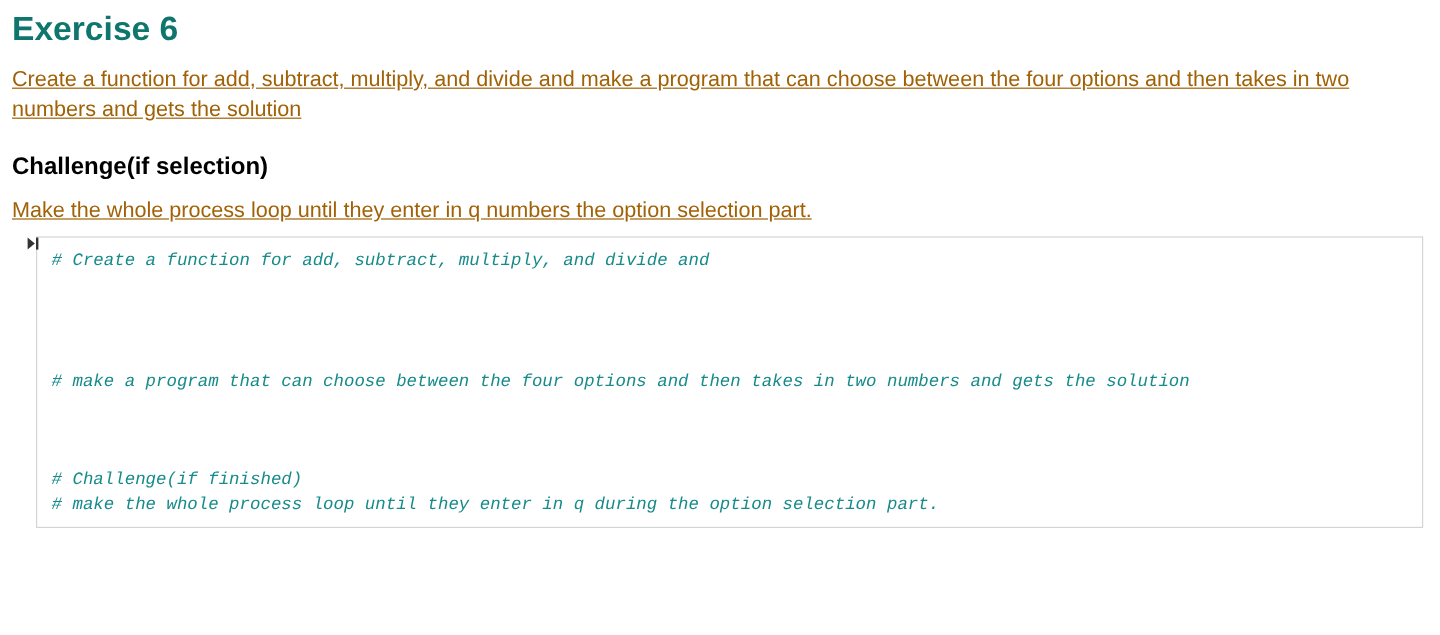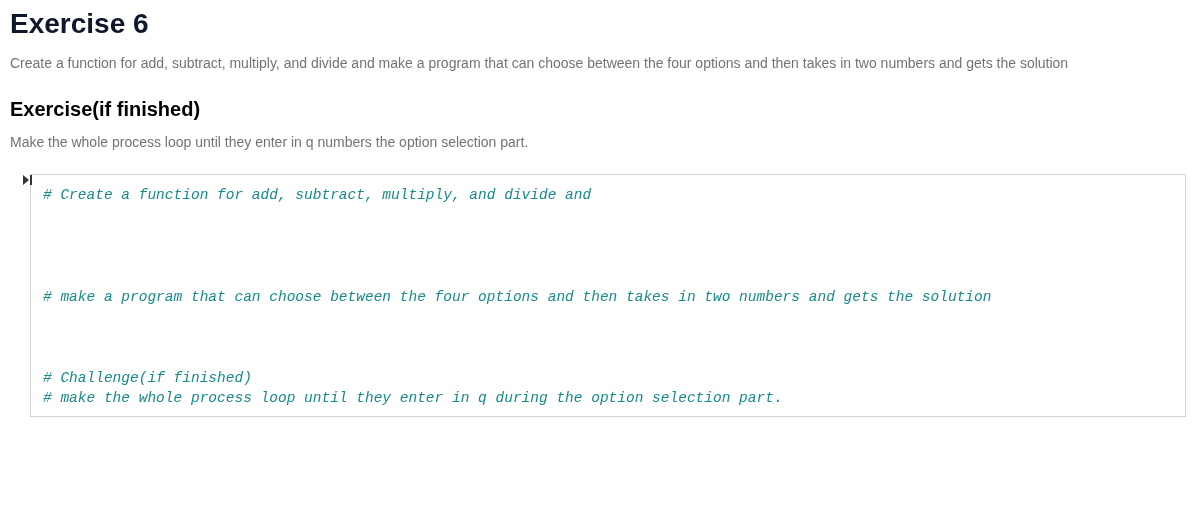--- a/index.html
+++ b/index.html
@@ -10,38 +10,39 @@
     body {
       font-family: -apple-system, BlinkMacSystemFont, "Segoe UI", Helvetica, Arial, sans-serif;
       color: #333;
       background: #fff;
       padding: 8px 10px 10px 10px;
       width: 1200px;
     }
     h1 {
       font-size: 28px;
       font-weight: 700;
-      color: #0f172a;
+      color: #0f766e;
       margin-bottom: 14px;
     }
     h2 {
       font-size: 20px;
       font-weight: 700;
       color: #000;
       margin-top: 24px;
       margin-bottom: 12px;
     }
     p {
-      font-size: 14px;
+      font-size: 18px;
       line-height: 1.4;
-      color: #737373;
+      color: #a16207;
       margin-bottom: 4px;
+      text-decoration: underline;
     }
     .cell-container {
-      margin-top: 22px;
+      margin-top: 8px;
       position: relative;
     }
     .cell-collapser {
       position: absolute;
       left: 12px;
       top: 0;
       font-size: 13px;
       color: #333;
       cursor: pointer;
       user-select: none;
@@ -65,21 +66,21 @@
     .code-line {
       min-height: 1.4em;
     }
   </style>
 </head>
 <body>
 
 <h1>Exercise 6</h1>
 <p>Create a function for add, subtract, multiply, and divide and make a program that can choose between the four options and then takes in two numbers and gets the solution</p>
 
-<h2>Exercise(if finished)</h2>
+<h2>Challenge(if selection)</h2>
 <p>Make the whole process loop until they enter in q numbers the option selection part.</p>
 
 <div class="cell-container">
   <span class="cell-collapser">
     <svg width="12" height="12" viewBox="0 0 12 12">
       <path d="M 1 1 L 7 6 L 1 11 Z" fill="#333"></path>
       <rect x="8" y="1" width="2" height="10" fill="#333"></rect>
     </svg>
   </span>
   <div class="code-cell" id="code-cell"><div class="code-line"><span class="comment"># Create a function for add, subtract, multiply, and divide and</span></div><div class="code-line">&nbsp;</div><div class="code-line">&nbsp;</div><div class="code-line">&nbsp;</div><div class="code-line">&nbsp;</div><div class="code-line"><span class="comment"># make a program that can choose between the four options and then takes in two numbers and gets the solution</span></div><div class="code-line">&nbsp;</div><div class="code-line">&nbsp;</div><div class="code-line">&nbsp;</div><div class="code-line"><span class="comment"># Challenge(if finished)</span></div><div class="code-line"><span class="comment"># make the whole process loop until they enter in q during the option selection part.</span></div></div>

